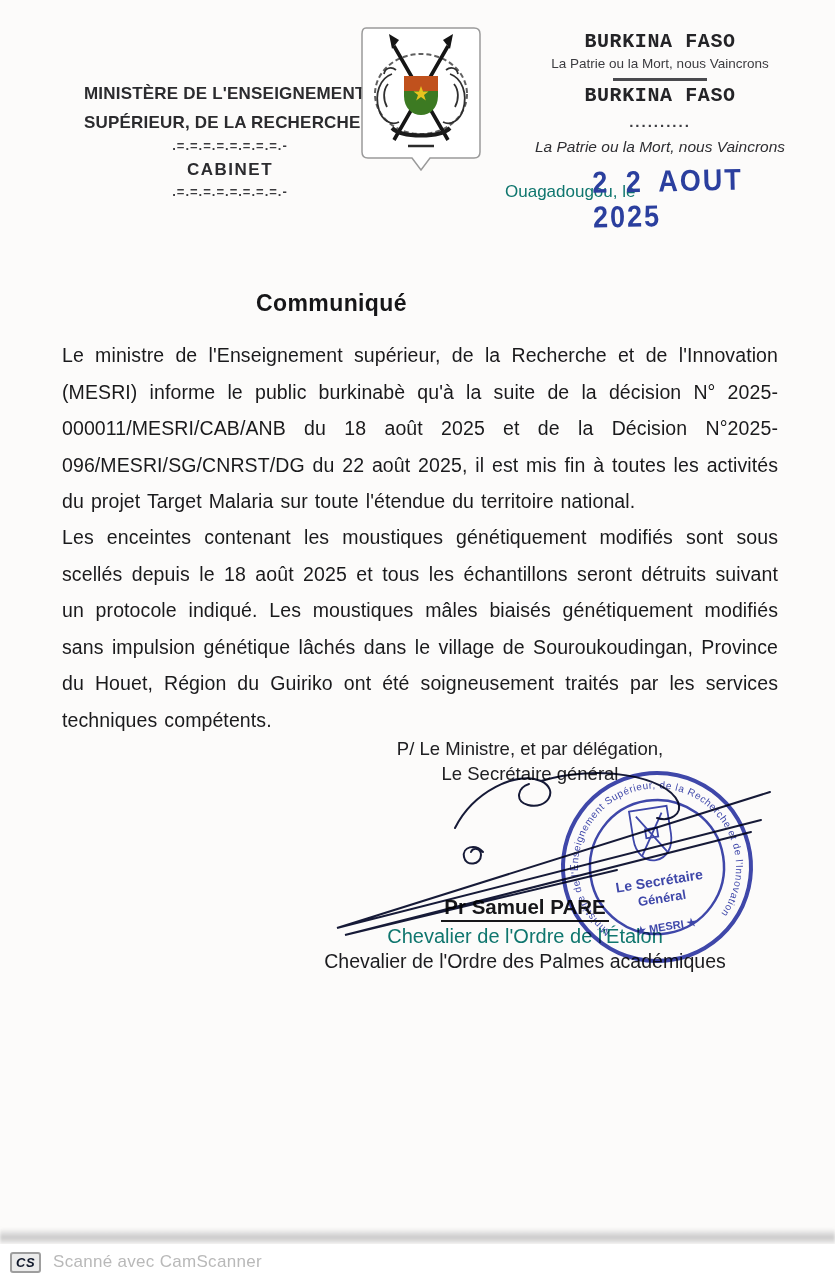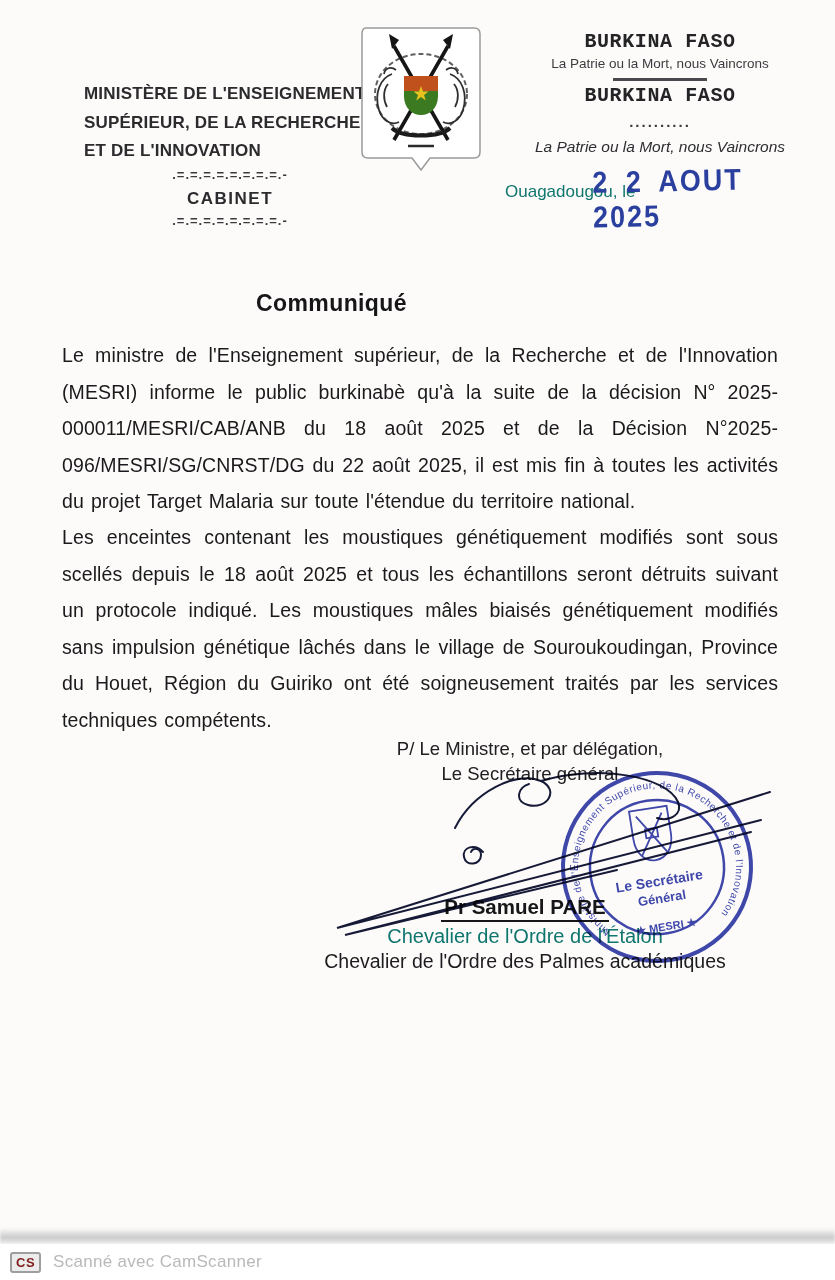--- a/index.html
+++ b/index.html
@@ -53,32 +53,31 @@
   .signer .t2 { font-size:19.5px; margin-top:2px; white-space:nowrap; color:#1c1c1f; }
   
   .stamp-wrap { position:absolute; left:558px; top:768px; width:198px; height:198px; z-index:4; transform:rotate(-9deg); opacity:0.92; mix-blend-mode:multiply; }
   .sig-svg { position:absolute; left:315px; top:760px; width:480px; height:205px; z-index:5; mix-blend-mode:multiply; }
   
   .scan-smudge { position:absolute; left:0; top:1228px; width:100%; height:16px;
     background:linear-gradient(to bottom, rgba(130,130,130,0) 0%, rgba(120,120,122,0.38) 60%, rgba(160,160,162,0.12) 100%);
     filter:blur(1.5px); }
   .footer-bar { position:absolute; left:0; top:1244px; width:100%; height:36px; background:#ffffff; display:flex; align-items:center; }
   .cs-badge { display:inline-block; margin-left:10px; border:2px solid #9e9e9e; border-radius:3px; background:#ececec;
-    color:#7f1d1d; font-size:13px; font-weight:bold; padding:1px 4px; letter-spacing:0.5px; }
+    color:#0f172a; font-size:13px; font-weight:bold; padding:1px 4px; letter-spacing:0.5px;font-style:italic; }
   .footer-text { margin-left:12px; font-size:17px; color:#b9b9b9; letter-spacing:0.3px; }
 </style>
 </head>
 <body>
 
 <div class="page">
 
   <div class="ministry">
     <div>MINISTÈRE DE L'ENSEIGNEMENT</div>
     <div>SUPÉRIEUR, DE LA RECHERCHE</div>
-    <div>ET DE L'INNOVATION</div>
     <div class="sep">.=.=.=.=.=.=.=.=.-</div>
     <div class="cabinet">CABINET</div>
     <div class="sep">.=.=.=.=.=.=.=.=.-</div>
   </div>
 
   <div class="emblem-box">
     <svg width="126" height="150" viewBox="0 0 126 150">
 
       <path d="M 8,4 H 116 Q 122,4 122,10 V 128 Q 122,134 116,134 H 72 L 63,146 L 54,134 H 10 Q 4,134 4,128 V 10 Q 4,4 8,4 Z" fill="#ffffff" stroke="#9a9a9a" stroke-width="1.5"></path>
 

